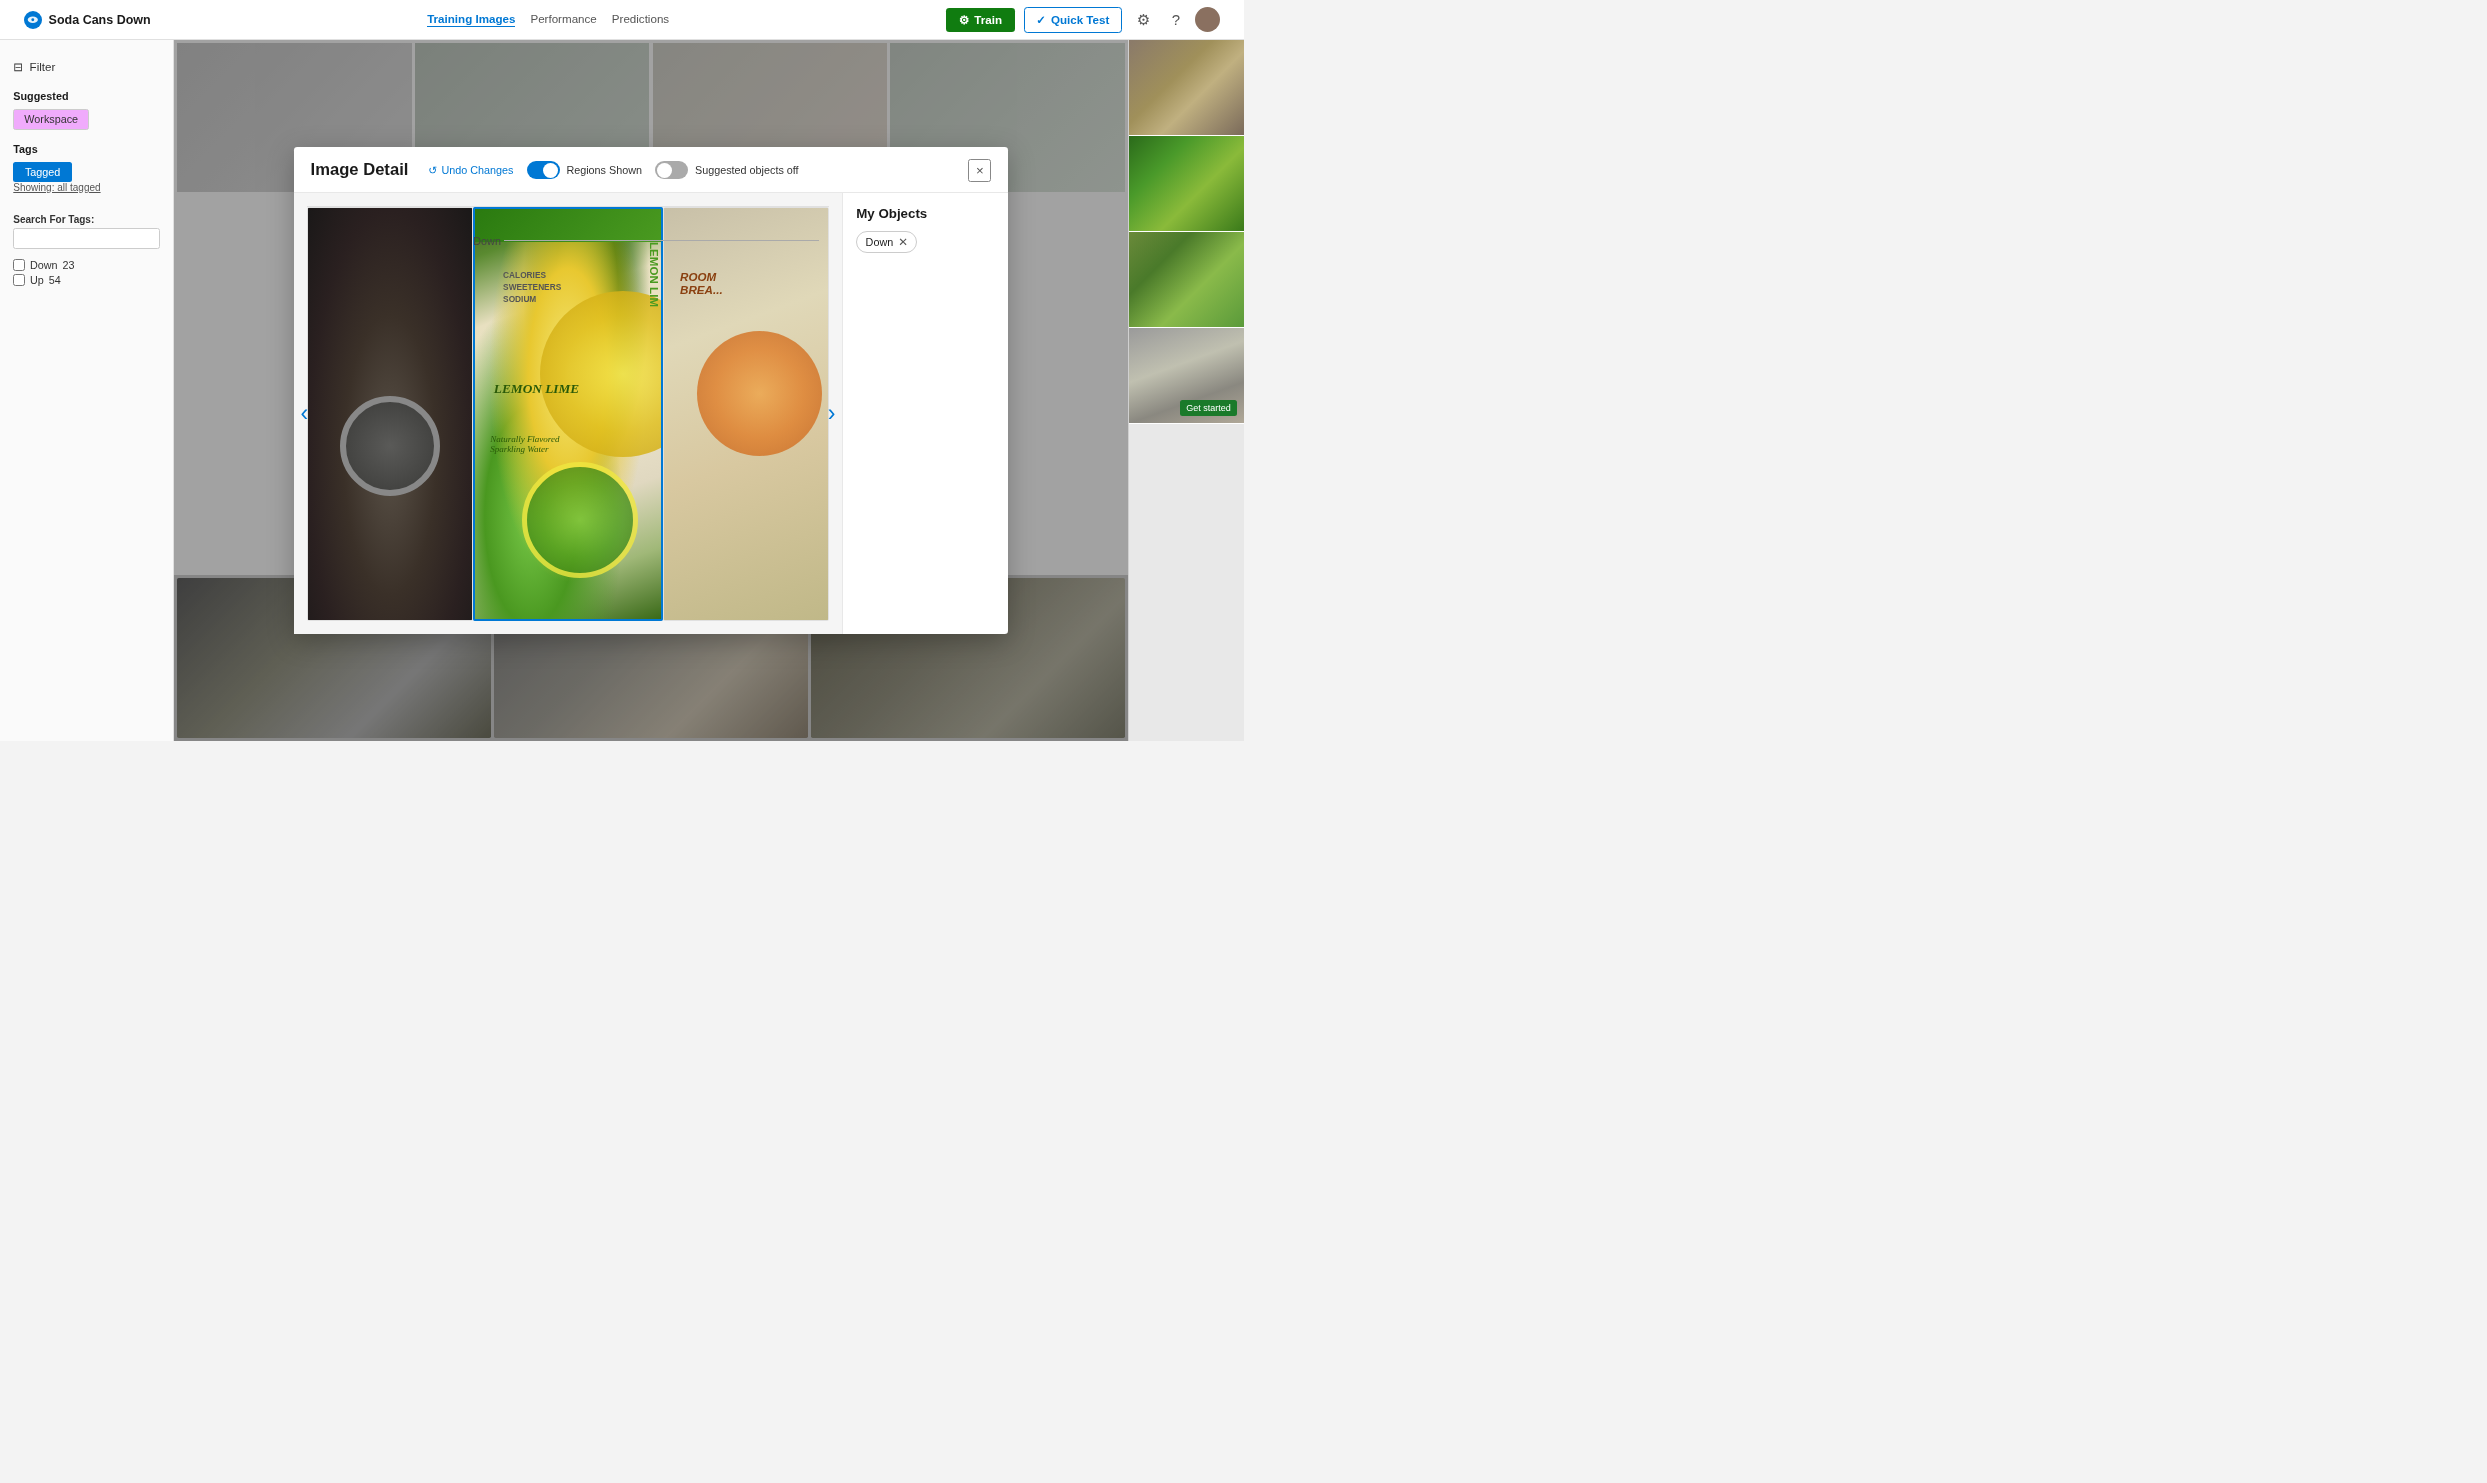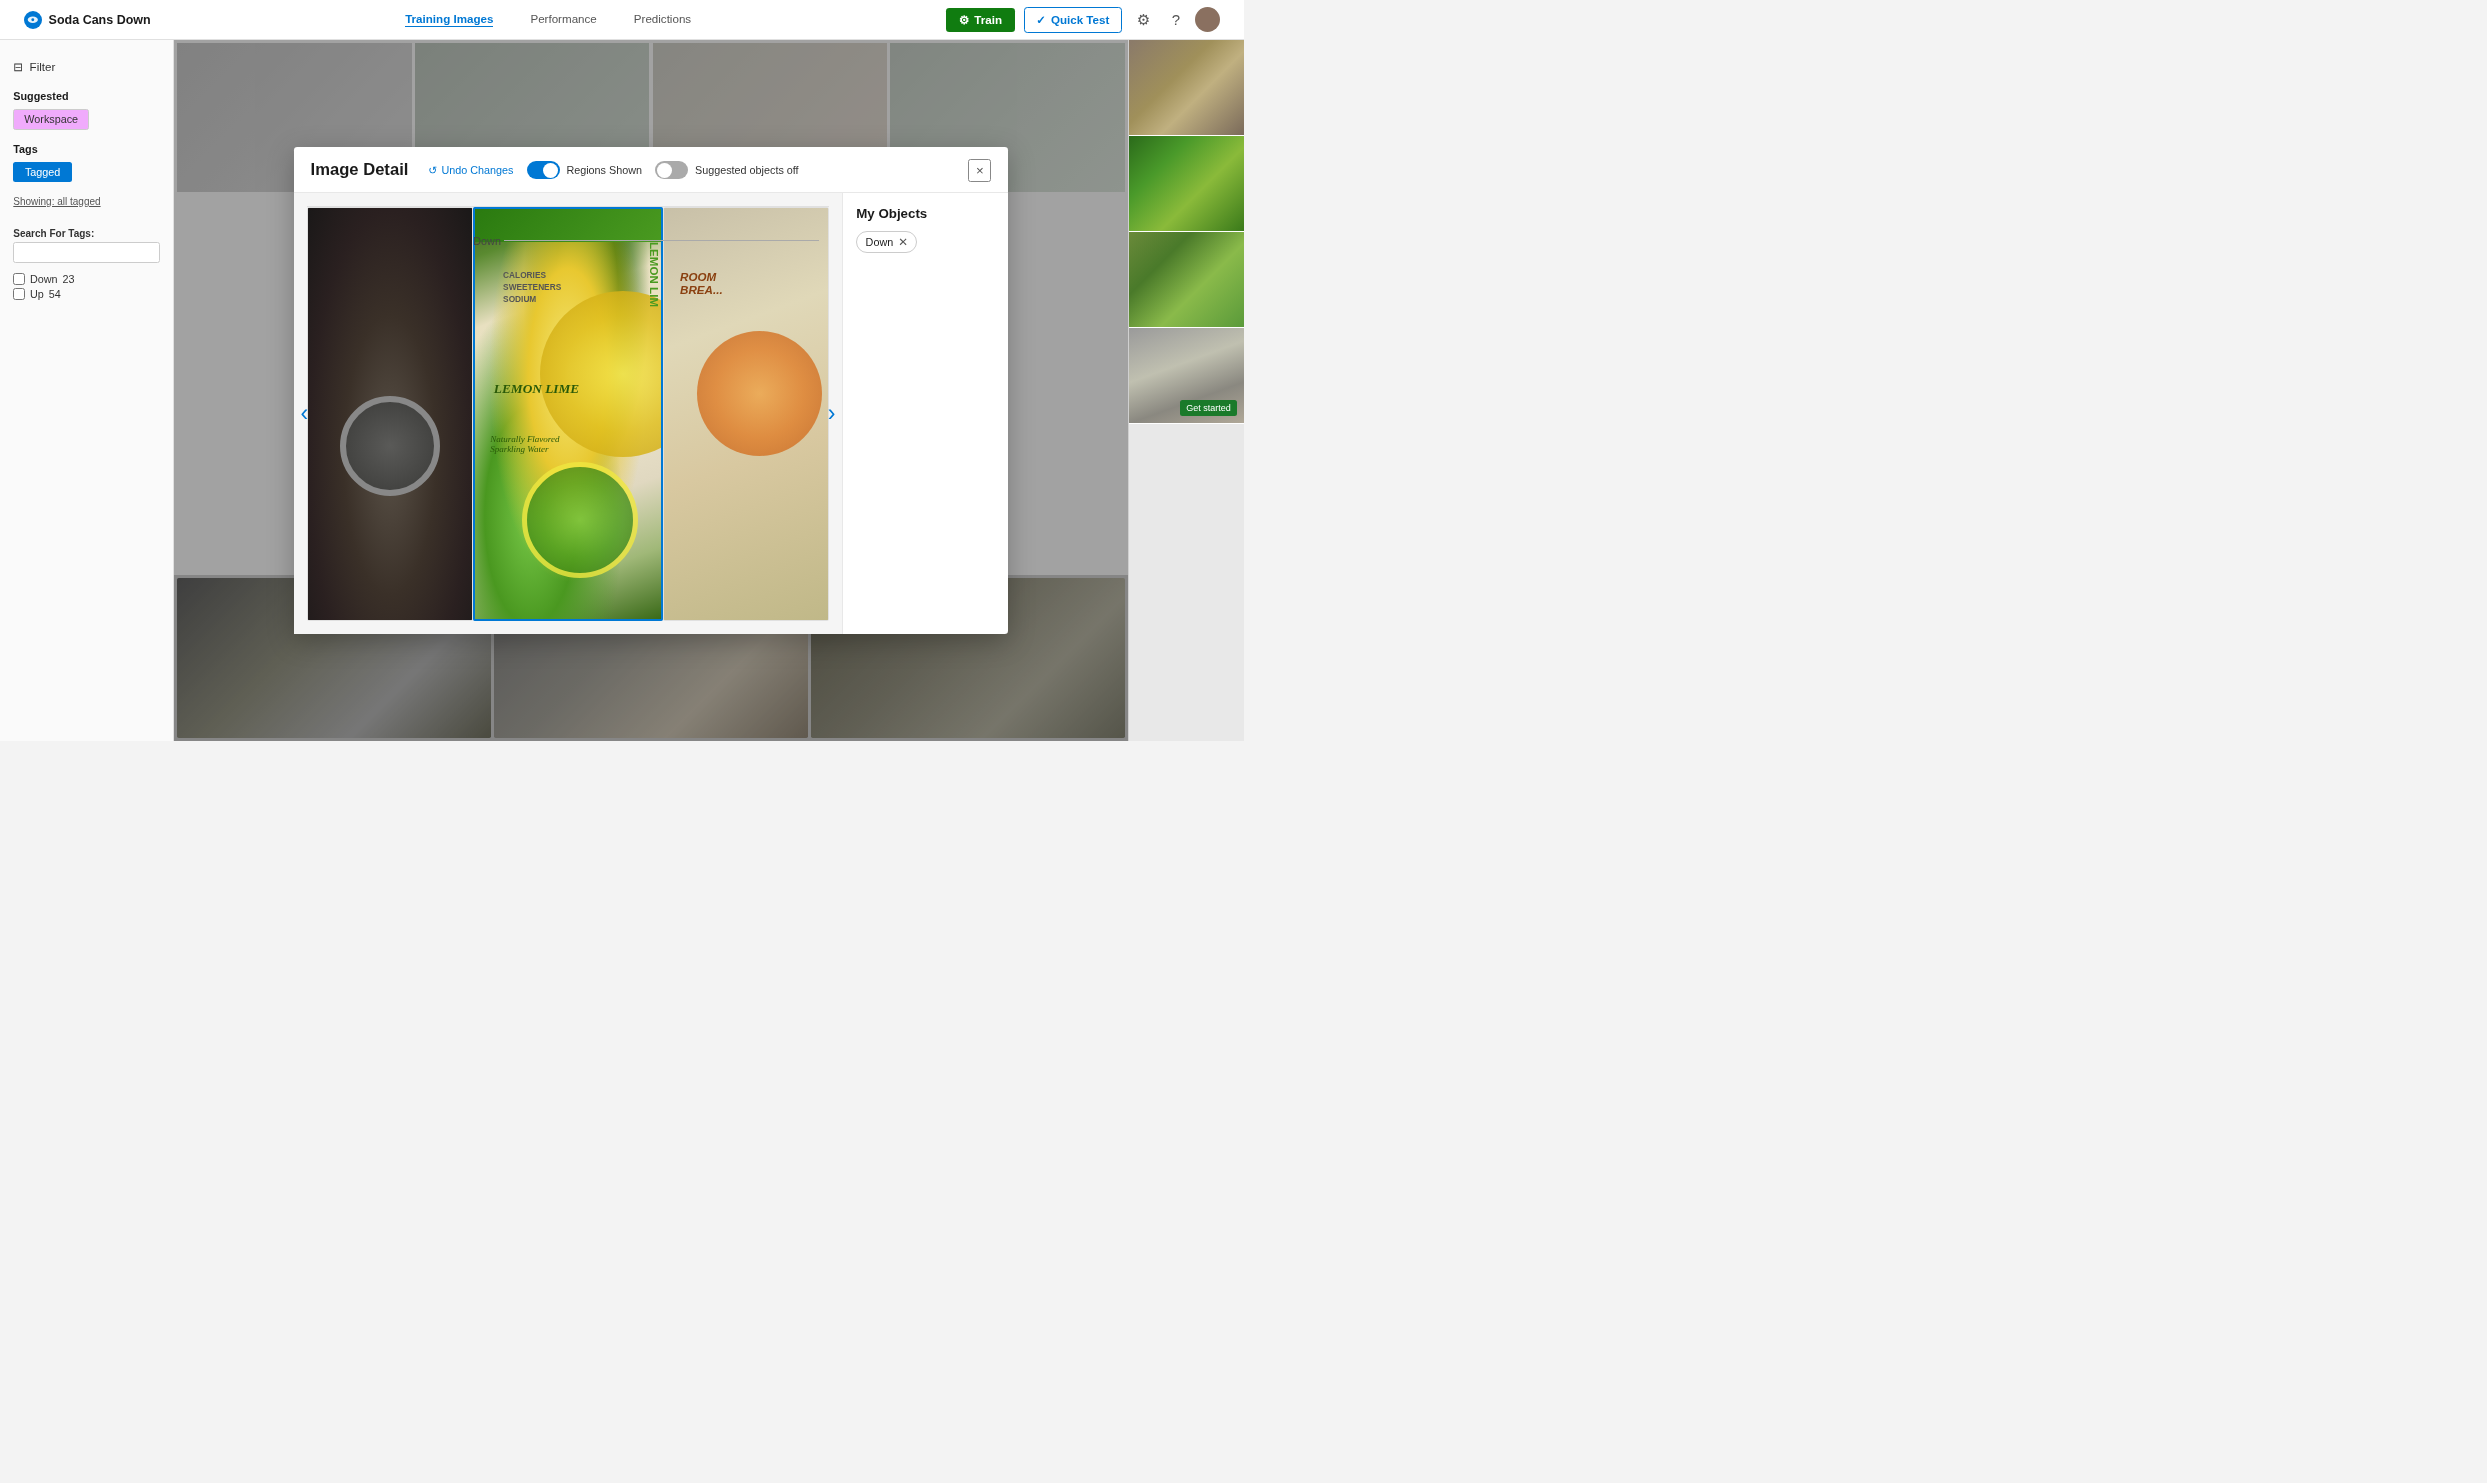--- a/index.html
+++ b/index.html
@@ -9,21 +9,21 @@
     .topnav {
       display: flex; align-items: center;
       background: #fff; height: 40px;
       border-bottom: 0.8px solid #e0e0e0;
       padding: 0 24px; gap: 10px; z-index: 10; position: relative;
     }
     .topnav-logo { display: flex; align-items: center; gap: 6.6px; }
     .topnav-logo-icon { width: 18px; height: 18px; background: #0078d4; border-radius: 50%; display: flex; align-items: center; justify-content: center; }
     .topnav-logo-icon svg { width: 11.6px; height: 11.6px; fill: white; }
     .topnav-title { font-size: 12.5px; font-weight: 600; color: #1a1a1a; }
-    .topnav-center { display: flex; align-items: center; gap: 37px; flex: 1; justify-content: center; }
+    .topnav-center { display: flex; align-items: center; gap: 15px; flex: 1; justify-content: center; }
     .topnav-link { font-size: 11.6px; color: #555; cursor: pointer; padding-bottom: 1.7px; text-decoration: none; }
     .topnav-link.active { color: #0078d4; border-bottom: 1.7px solid #0078d4; font-weight: 600; }
     .topnav-actions { display: flex; align-items: center; gap: 8.3px; margin-left: auto; }
     .btn-train {
       display: flex; align-items: center; gap: 5px;
       background: #107c10; color: white;
       border: none; border-radius: 3.3px;
       padding: 5px 13.3px; font-size: 11.6px; cursor: pointer; font-weight: 600;
     }
     .btn-quicktest {
@@ -49,21 +49,21 @@
     .sidebar-section-title { font-size: 10.8px; font-weight: 700; color: #1a1a1a; margin-bottom: 6.6px; }
     .sidebar-workspace-btn {
       border: 0.8px solid #ccc; border-radius: 2.5px;
       padding: 3.3px 10px; font-size: 10.8px; cursor: pointer;
       background: #f0abfc; color: #333;
     }
     .sidebar-tags-title { font-size: 10.8px; font-weight: 700; color: #1a1a1a; margin-bottom: 6.6px; }
     .sidebar-tagged-btn {
       background: #0078d4; color: white;
       border: none; border-radius: 2.5px;
-      padding: 4.2px 11.6px; font-size: 10.8px; cursor: pointer; margin-bottom: 14px;
+      padding: 4.2px 11.6px; font-size: 10.8px; cursor: pointer; margin-bottom: 0;
     }
     .sidebar-showing { font-size: 10px; color: #555; margin-bottom: 21px; text-decoration: underline; }
     .sidebar-search-label { font-size: 10px; color: #333; margin-bottom: 3.3px; font-weight: 600; }
     .sidebar-search-input {
       width: 100%; border: 0.8px solid #ccc; border-radius: 2.5px;
       padding: 3.3px 5px; font-size: 10.8px; margin-bottom: 8.3px;
     }
     .tag-item { display: flex; align-items: center; gap: 5px; padding: 1.7px 0; font-size: 10.8px; color: #333; }
     .tag-checkbox { width: 11.6px; height: 11.6px; }
 

